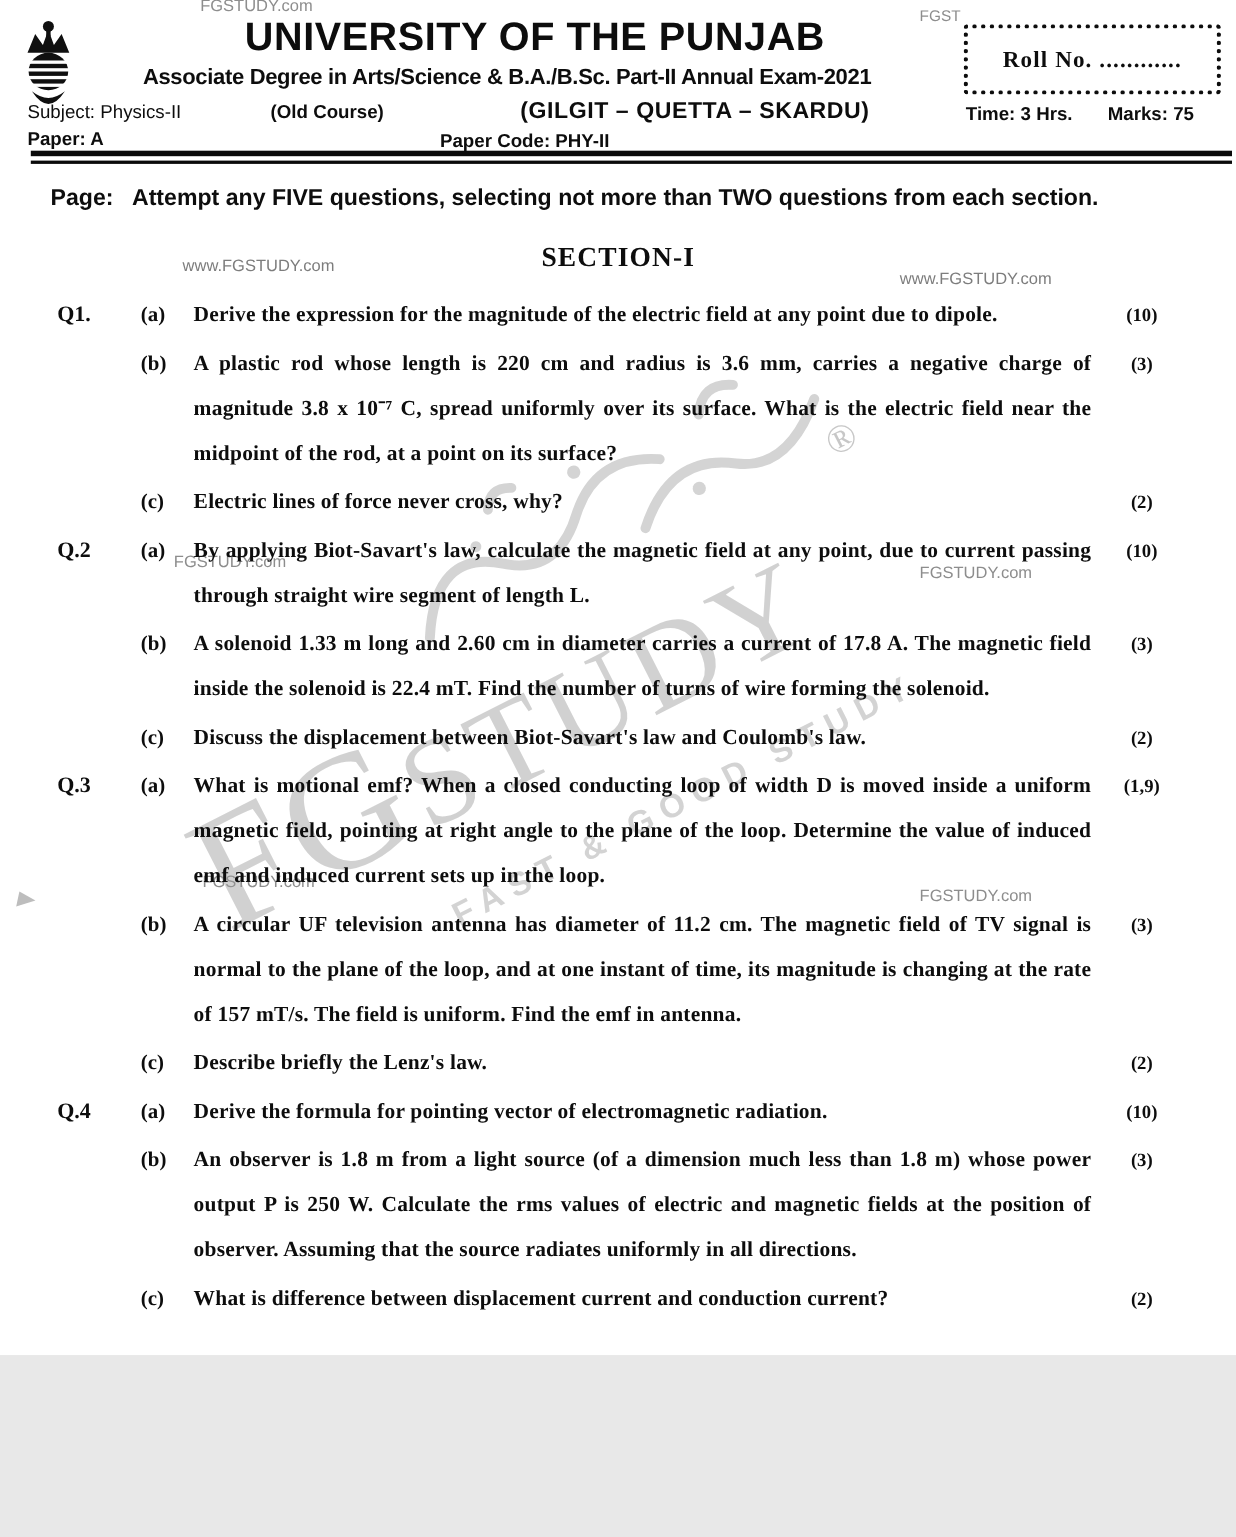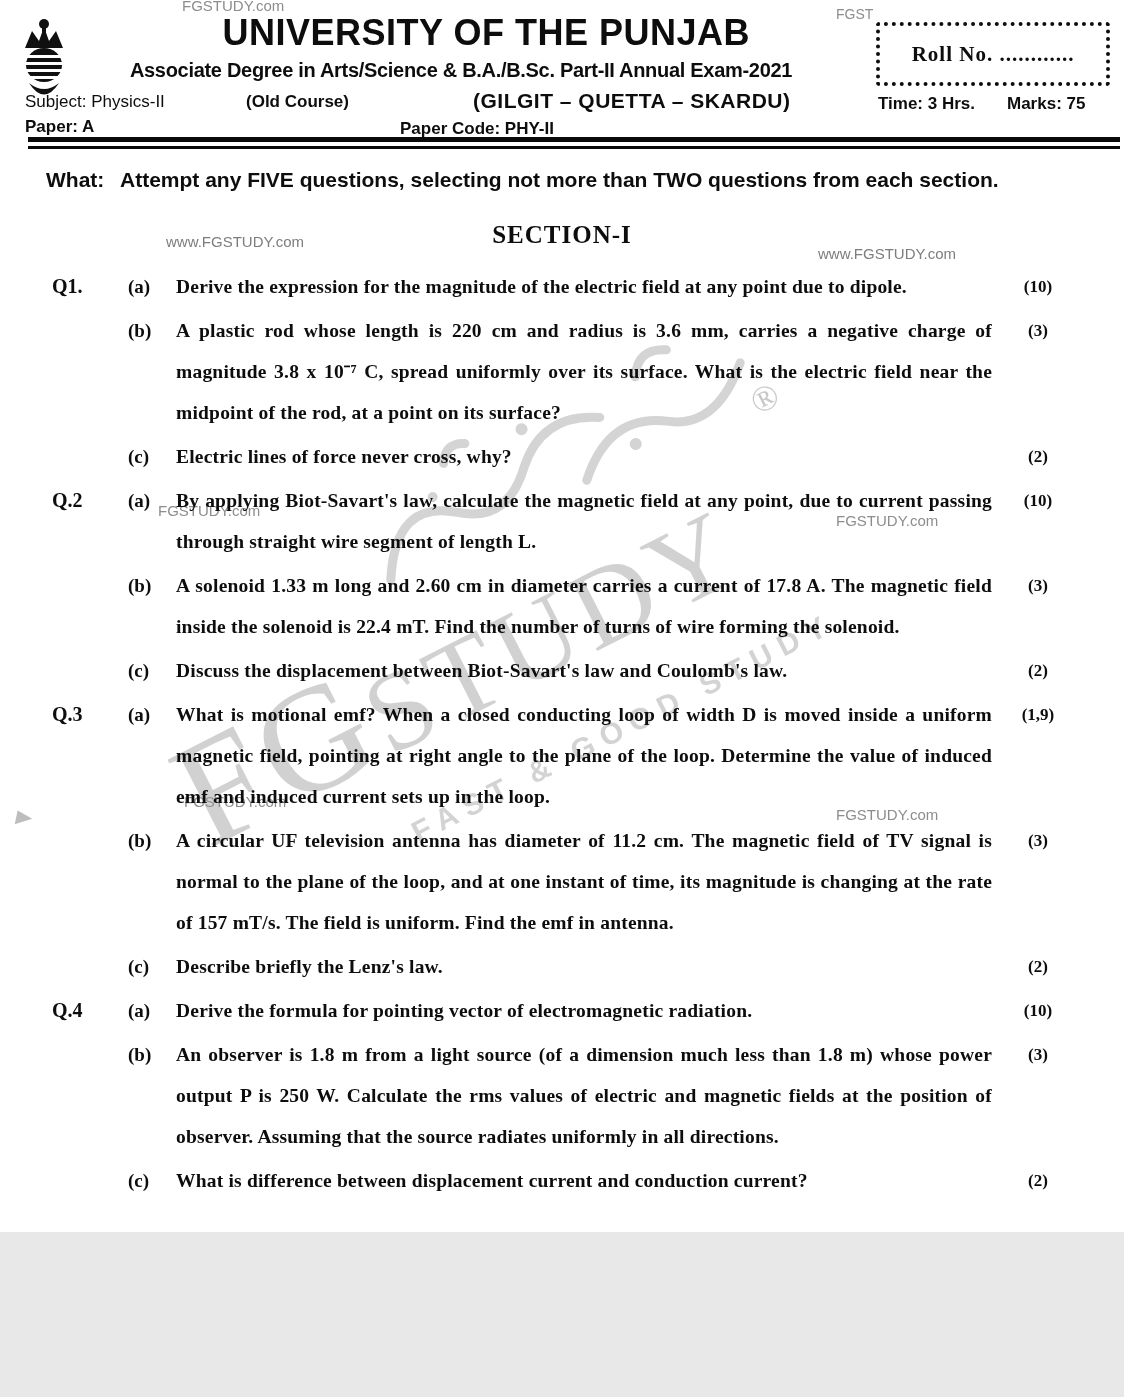--- a/index.html
+++ b/index.html
@@ -133,21 +133,21 @@
     <div class="abs centers sans">(GILGIT – QUETTA – SKARDU)</div>
     <div class="abs time sans">Time: 3 Hrs.</div>
     <div class="abs marksHdr sans">Marks: 75</div>
     <div class="abs paper sans">Paper: A</div>
     <div class="abs papercode sans">Paper Code: PHY-II</div>
 
     <div class="abs rule1"></div>
     <div class="abs rule2"></div>
 
     <div class="abs note">
-      <div class="note-label">What:</div>
+      <div class="note-label">Page:</div>
       <div class="note-text">Attempt any FIVE questions, selecting not more than TWO questions from each section.</div>
     </div>
 
     <div class="abs section-title">SECTION-I</div>
 
     <div class="abs questions">
 
       <div class="question">
         <div class="qnum">Q1.</div>
         <div class="qparts">

